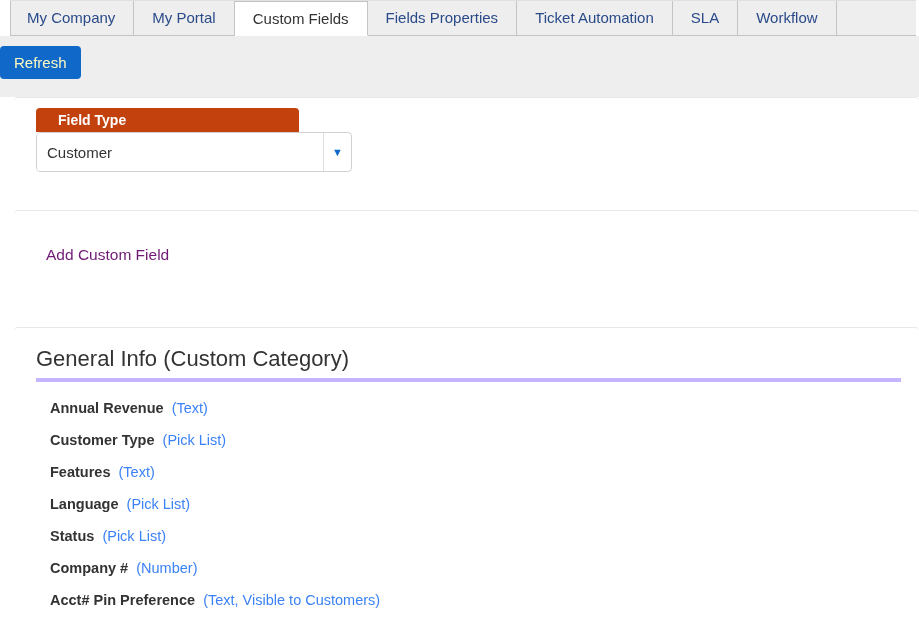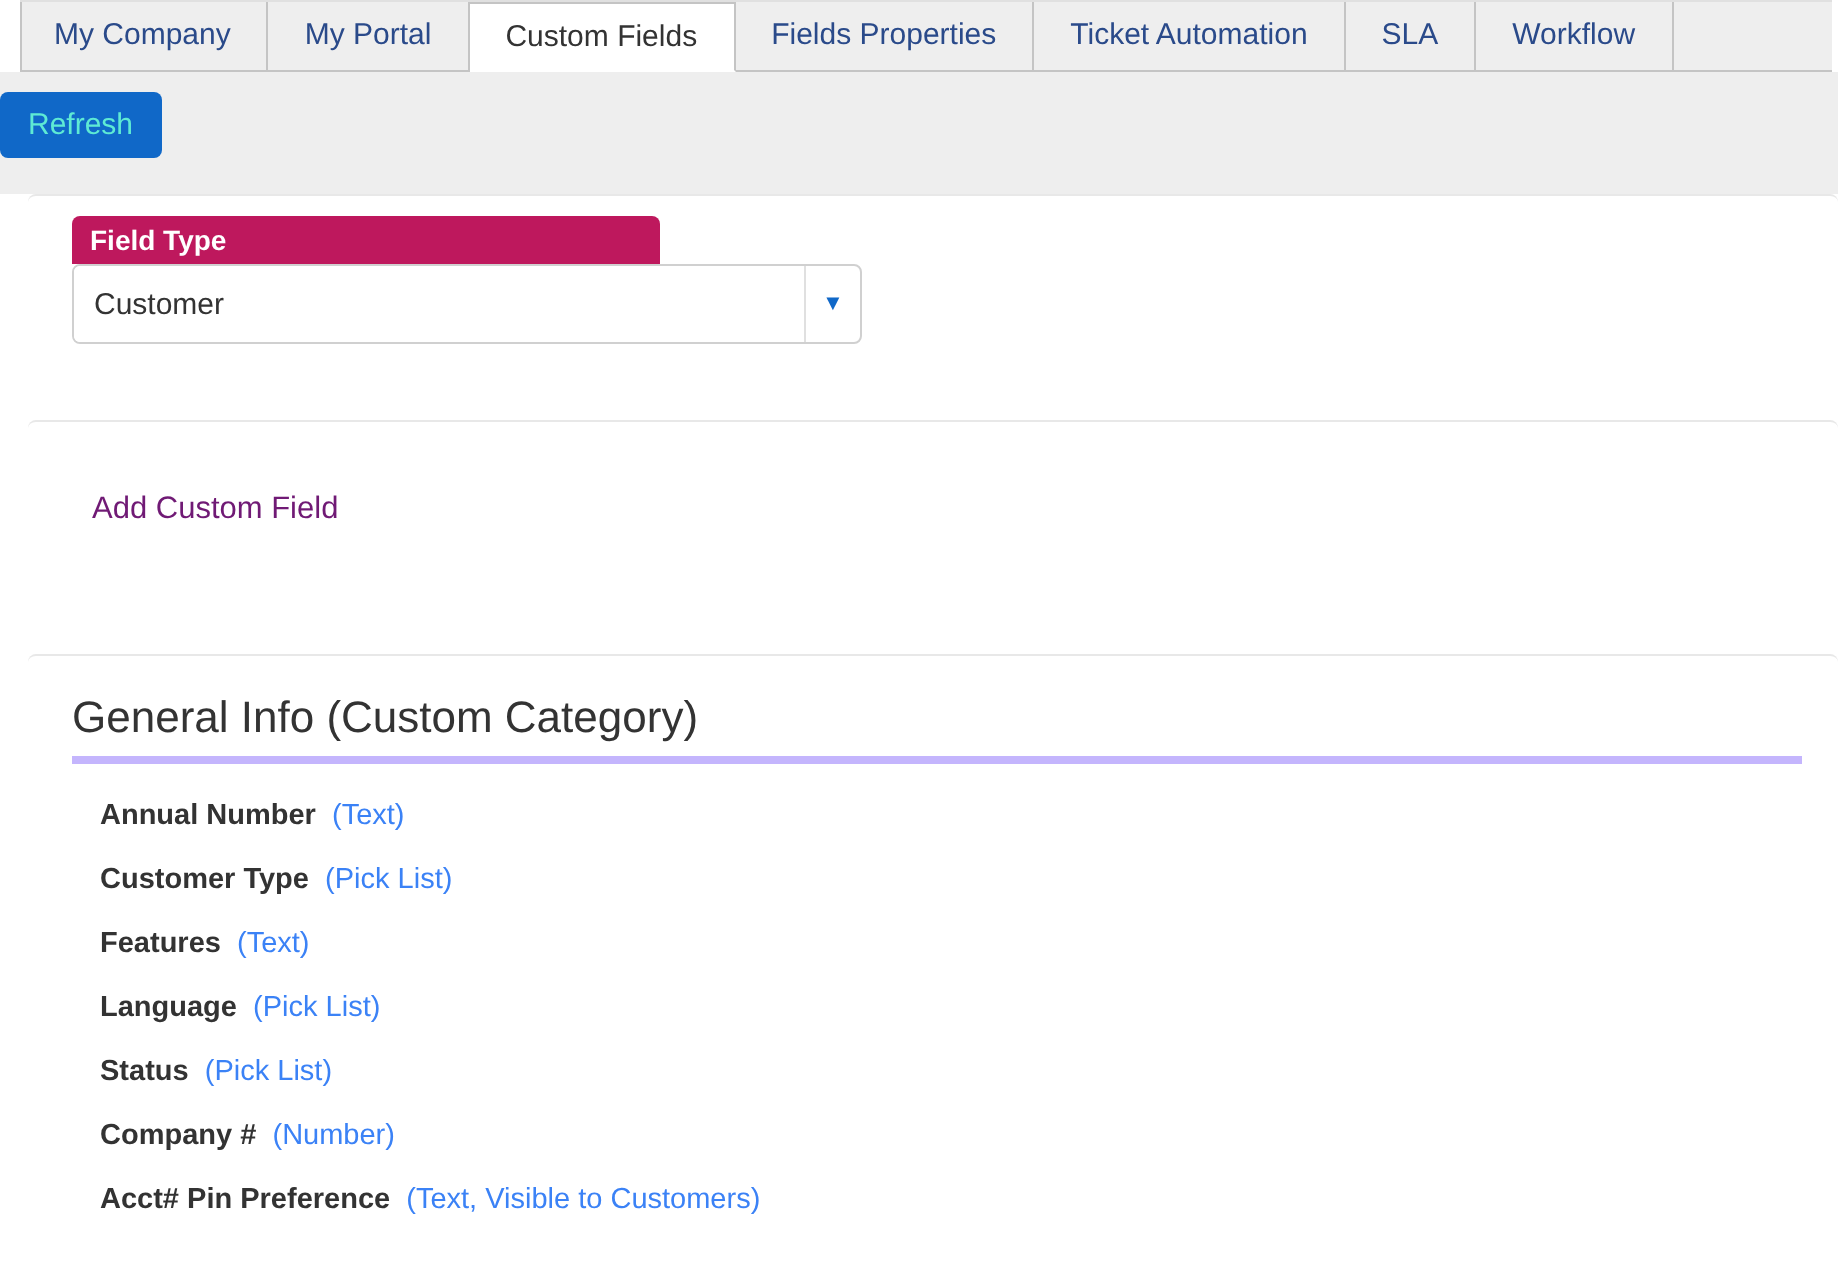--- a/index.html
+++ b/index.html
@@ -39,48 +39,48 @@
       position: relative;
       color: #333;
       text-align: center;
     }
     .action-bar {
       background: #eeeeee;
       padding: 10px 0 18px 0;
     }
     .btn-refresh {
       background: #1068c8;
-      color: #5eead4;
+      color: #fef9c3;
       border: none;
       border-radius: 4px;
       padding: 8px 14px;
       font-size: 15px;
       cursor: pointer;
       margin-left: 0;
     }
     .panel {
       background: #fff;
       margin: 0 0 16px 14px;
       border-top: 1px solid #e8e8e8;
       padding: 10px 18px 22px 22px;
       border-radius: 4px;
     }
     .field-type-header {
       display: inline-block;
-      background: #be185d;
+      background: #c2410c;
       color: #fff;
       font-size: 14px;
       font-weight: bold;
-      padding: 4px 9px;
+      padding: 4px 22px;
       border-radius: 4px 4px 0 0;
-      width: 294px;
+      width: 263px;
     }
     .select-wrap {
       display: flex;
-      width: 395px;
+      width: 316px;
       border: 1px solid #d0d0d0;
       border-radius: 4px;
       height: 40px;
       overflow: hidden;
       justify-content: flex-end;
     }
     .select-input {
       flex: 1;
       border: none;
       padding: 0 10px;
@@ -155,21 +155,21 @@
 </div>
 
 <div class="panel">
   <span class="add-link">Add Custom Field</span>
 </div>
 
 <div class="panel panel-list">
   <div class="category-title">General Info (Custom Category)</div>
 
   <div class="field-row">
-    <span class="field-name">Annual Number</span>&nbsp;
+    <span class="field-name">Annual Revenue</span>&nbsp;
     <span class="field-meta">(Text)</span>
   </div>
   <div class="field-row">
     <span class="field-name">Customer Type</span>&nbsp;
     <span class="field-meta">(Pick List)</span>
   </div>
   <div class="field-row">
     <span class="field-name">Features</span>&nbsp;
     <span class="field-meta">(Text)</span>
   </div>

